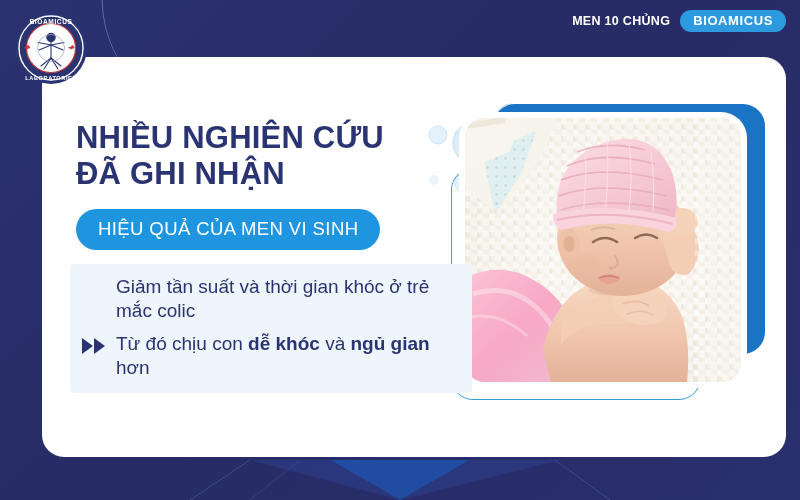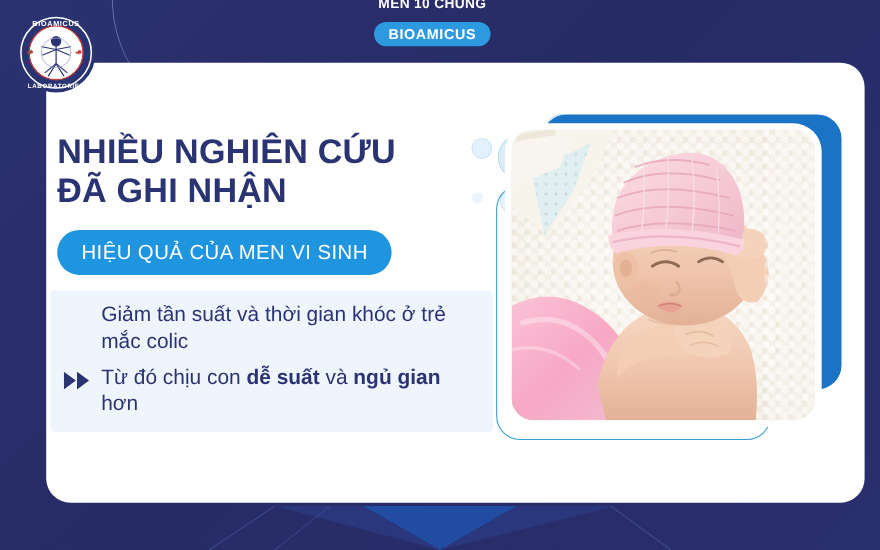--- a/index.html
+++ b/index.html
@@ -37,21 +37,20 @@
     pointer-events: none;
   }
 
   
   .header {
     position: absolute;
     left: 0; top: 0; width: 800px; height: 42px;
     display: flex; align-items: center; justify-content: flex-end;
     padding-right: 14px;
     gap: 10px;
-    flex-direction: column;
   }
   .header-label {
     color: #ffffff;
     font-size: 12.5px;
     font-weight: bold;
     letter-spacing: 0.3px;
     white-space: nowrap;
   }
   .header-badge {
     background: #2d9ae0;
@@ -96,21 +95,21 @@
     left: 42px; top: 57px;
     width: 744px; height: 400px;
     background: #ffffff;
     border-radius: 22px;
     z-index: 5;
   }
 
   
   .content {
     position: absolute;
-    left: 52px; top: 120px;
+    left: 76px; top: 120px;
     width: 400px;
     z-index: 12;
   }
   .title {
     color: #2b3472;
     font-size: 31px;
     font-weight: bold;
     line-height: 1.17;
     letter-spacing: 0.2px;
     margin-bottom: 16px;
@@ -378,19 +377,19 @@
         <span class="bullet-text"><span>Giảm tần suất và thời gian khóc ở trẻ mắc colic</span></span>
       </div>
 
       <div class="bullet">
         <span class="bullet-marker">
           <svg width="26" height="16" viewBox="0 0 26 16">
             <polygon points="0,0 11,8 0,16" fill="#2b3472"></polygon>
             <polygon points="12,0 23,8 12,16" fill="#2b3472"></polygon>
           </svg>
         </span>
-        <span class="bullet-text"><span>Từ đó chịu con </span><b>dễ suất</b><span> và </span><b>ngủ gian</b><span> hơn</span></span>
+        <span class="bullet-text"><span>Từ đó chịu con </span><b>dễ khóc</b><span> và </span><b>ngủ gian</b><span> hơn</span></span>
       </div>
 
     </div>
   </div>
 
 </div>
 
 </body></html>

